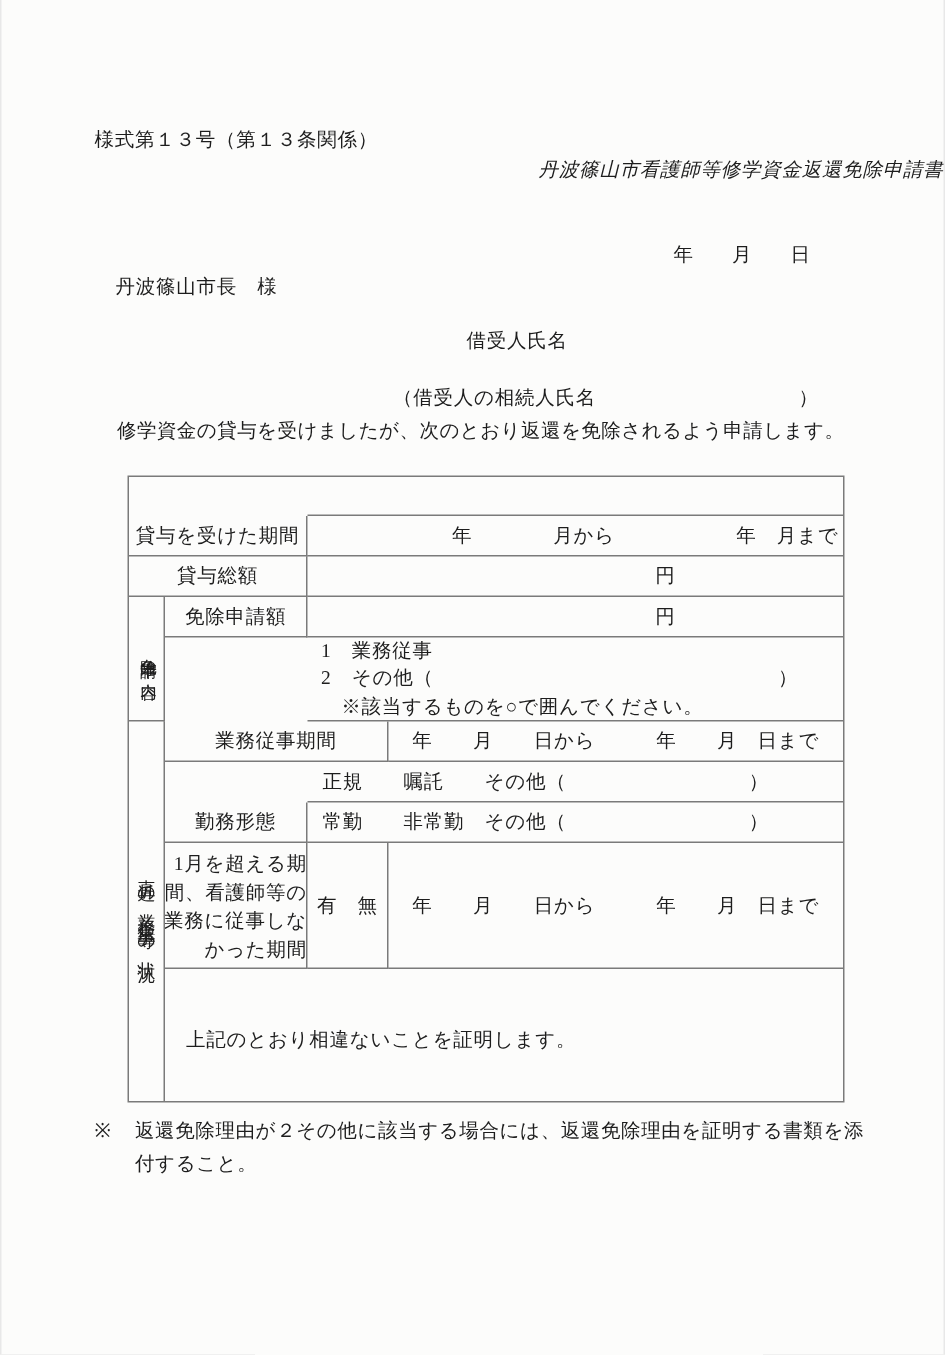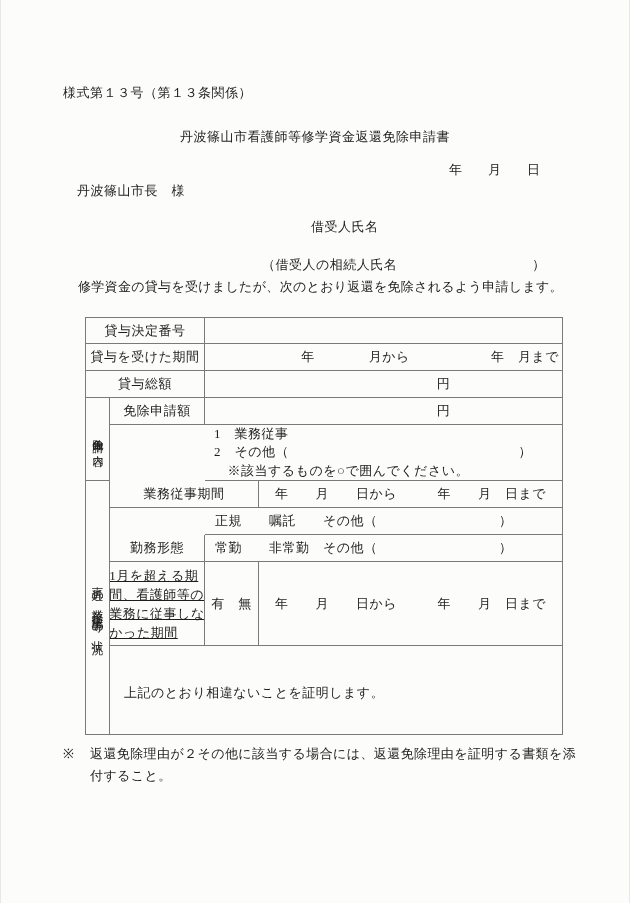--- a/index.html
+++ b/index.html
@@ -4,21 +4,21 @@
 <style>
   html,body{margin:0;padding:0;background:#e8e8e8;}
   .page{
     position:relative;width:628px;height:903px;margin:0 auto;
     background:#fcfcfb;color:#1d1d1d;
     font-family:"Liberation Serif","DejaVu Serif",serif;
     font-size:13px;line-height:1.35;overflow:hidden;
   }
   .abs{position:absolute;white-space:pre;}
   .form-no{left:62px;top:84px;letter-spacing:0.5px;}
-  .title{left:0;right:0;top:128px;text-align:center;letter-spacing:0.5px;white-space:pre;position:absolute;}
+  .title{left:0;right:0;top:104px;text-align:right;letter-spacing:0.5px;white-space:pre;position:absolute;font-style:italic;}
   .date-line{left:448px;top:161px;}
   .addressee{left:76px;top:182px;letter-spacing:0.5px;}
   .applicant{left:310px;top:218px;letter-spacing:0.5px;}
   .heir{left:261px;top:256px;letter-spacing:0.5px;}
   .intro{left:77px;top:278px;letter-spacing:0.3px;}
 
   .form-table{
     position:absolute;left:84px;top:317px;width:478px;height:418px;
     display:grid;
     grid-template-columns:24px 95px 54px 1fr;
@@ -29,21 +29,21 @@
   .cell{
     border-right:1px solid #7a7a7a;border-bottom:1px solid #7a7a7a;
     display:flex;align-items:center;justify-content:center;
     white-space:pre;overflow:hidden;letter-spacing:0.5px;box-sizing:border-box;
   }
   .last{border-right:none;}
   .bottom{border-bottom:none;}
   .left{justify-content:flex-start;}
   .yen{justify-content:center;padding-left:120px;}
   .reason{justify-content:flex-start;padding-left:9px;line-height:18.5px;}
-  .center-ml{text-align:left;line-height:19px;text-decoration:underline;}
+  .center-ml{text-align:right;line-height:19px;}
   .vh span{writing-mode:vertical-rl;text-orientation:upright;}
   .vh-small span{font-size:11px;letter-spacing:0.5px;}
   .vh-large span{font-size:12px;letter-spacing:3px;}
   .cert{display:block;padding-top:3px;line-height:17.6px;}
   .cert-line1{padding-left:14px;white-space:pre;}
   .note{position:absolute;left:62px;top:743px;width:505px;display:flex;line-height:22px;}
   .note-marker{flex:0 0 27px;white-space:pre;}
   .note-text{white-space:pre;letter-spacing:0.4px;}
 </style>
 </head>
@@ -54,21 +54,20 @@
   <div class="abs form-no">様式第１３号（第１３条関係）</div>
   <div class="title">丹波篠山市看護師等修学資金返還免除申請書</div>
   <div class="abs date-line">年　　月　　日</div>
   <div class="abs addressee">丹波篠山市長　様</div>
   <div class="abs applicant">借受人氏名</div>
   <div class="abs heir">（借受人の相続人氏名　　　　　　　　　　）</div>
   <div class="abs intro">修学資金の貸与を受けましたが、次のとおり返還を免除されるよう申請します。</div>
 
   <div class="form-table">
 
-    <div class="cell" style="grid-area:1/1/2/3">貸与決定番号</div>
     <div class="cell last" style="grid-area:1/3/2/5"></div>
 
     <div class="cell" style="grid-area:2/1/3/3">貸与を受けた期間</div>
     <div class="cell last" style="grid-area:2/3/3/5;justify-content:flex-end;padding-right:3px;">年　　　　月から　　　　　　年　月まで</div>
 
     <div class="cell" style="grid-area:3/1/4/3">貸与総額</div>
     <div class="cell last yen" style="grid-area:3/3/4/5">円</div>
 
     <div class="cell vh vh-small" style="grid-area:4/1/6/2">
       <span>免除申請の内容</span>

